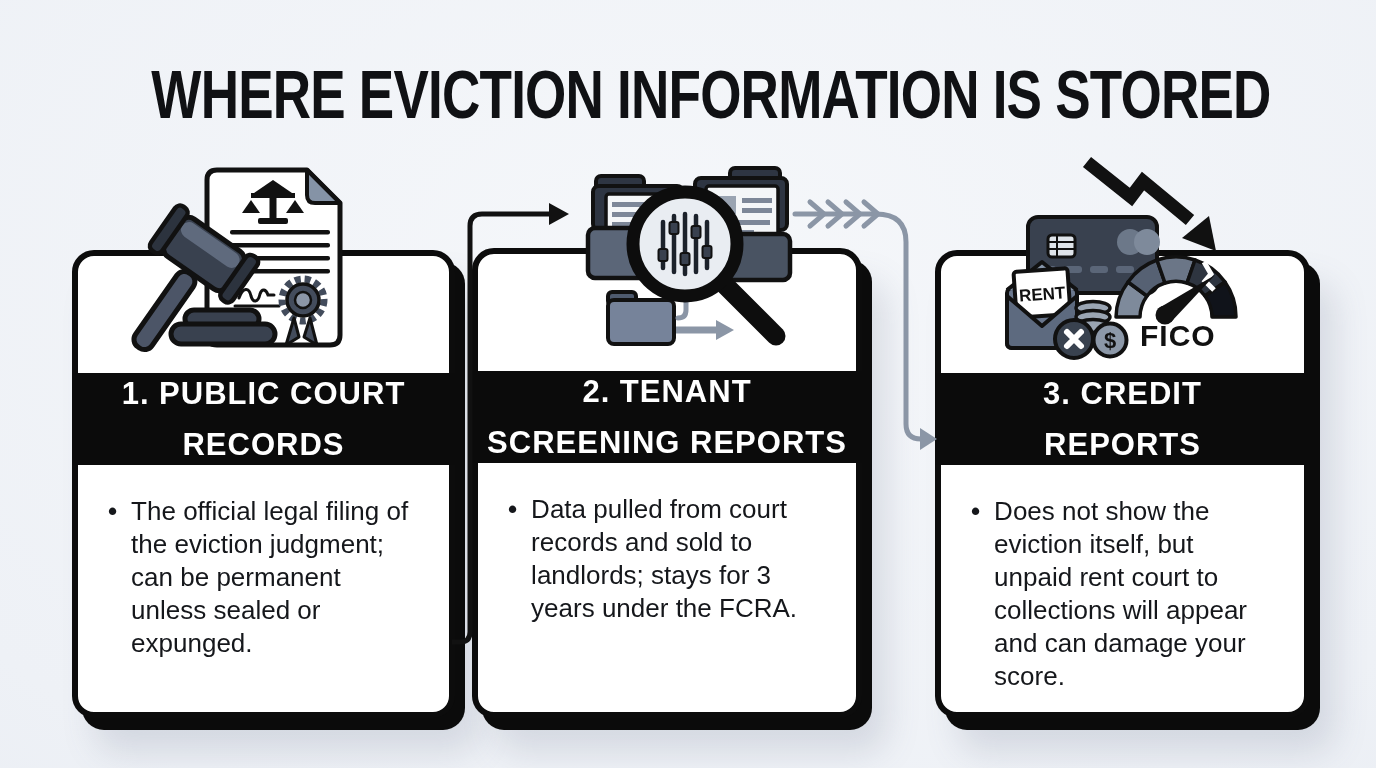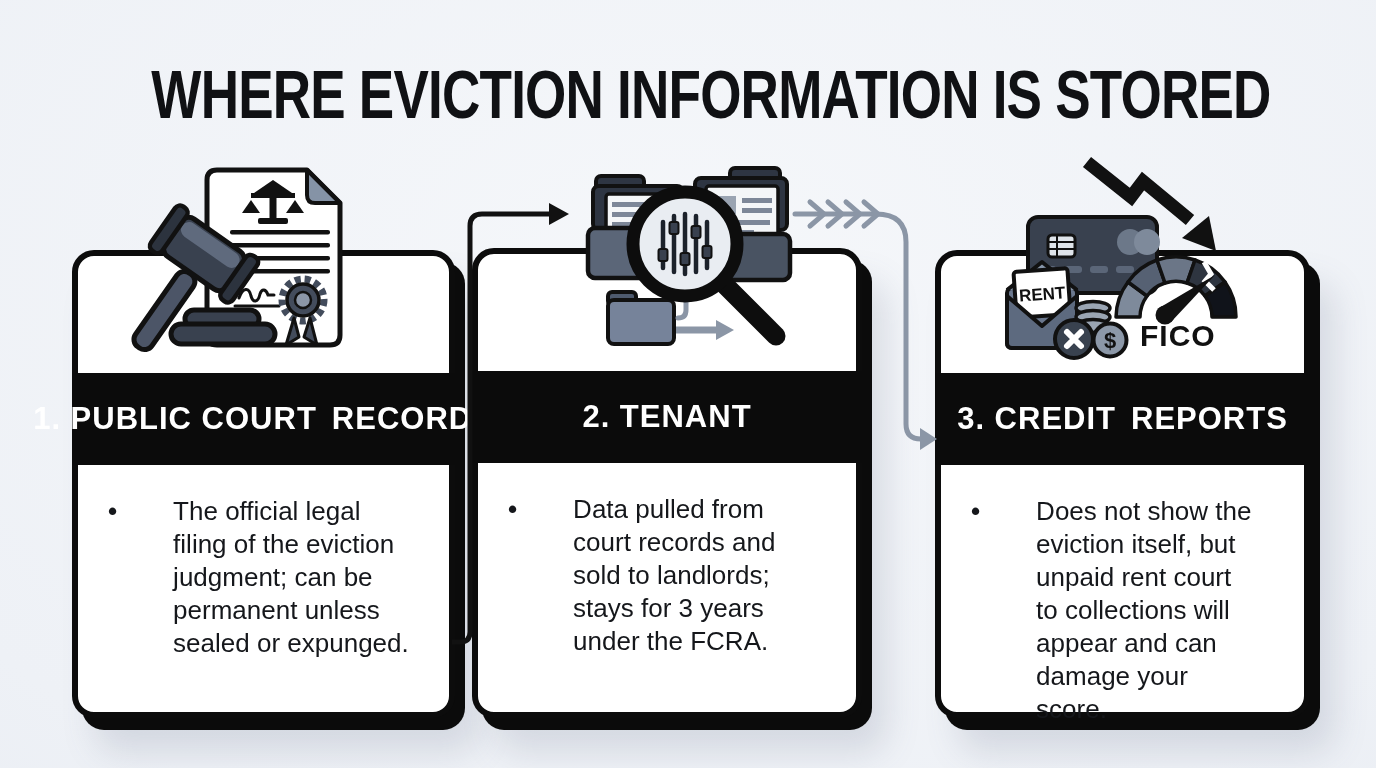--- a/index.html
+++ b/index.html
@@ -29,34 +29,34 @@
     box-shadow: 10px 12px 0 #0b0b0b, 24px 34px 34px rgba(88,102,128,0.18);
     z-index:3;
   }
   #card-1 { left:72px;  width:383px; height:468px; }
   #card-2 { left:472px; width:390px; height:470px; top:248px; }
   #card-3 { left:935px; width:375px; height:468px;padding-left:28px; }
 
   .band {
     position:absolute; left:-6px; right:-6px; top:117px; height:92px;
     background:#0b0b0b; color:#ffffff;
-    display:flex; flex-direction:row; align-items:center; justify-content:center;
+    display:flex; flex-direction:column; align-items:center; justify-content:center;
     gap:15px;
   }
   .band span {
     font-size:31px; font-weight:800; letter-spacing:1px; line-height:36px;
     white-space:nowrap;
   }
 
   .card-body { position:absolute; left:0; right:0; top:209px; bottom:0; padding:30px 28px 0 30px; }
   #card-2 .card-body { padding-right:46px; }
   #card-3 .card-body { padding-right:50px; }
   .bullet-row { display:flex; align-items:flex-start; gap:14px; }
   .bullet-dot  { font-size:26px; line-height:33px; font-weight:700; color:#15171b; }
-  .bullet-text { font-size:26px; line-height:33px; font-weight:500; color:#15171b;margin-left:42px; }
+  .bullet-text { font-size:26px; line-height:33px; font-weight:500; color:#15171b; }
 
   svg.icon { position:absolute; z-index:6; }
   #icon-1 { left:113px; top:160px; }
   #icon-2 { left:580px; top:160px; }
   #icon-3 { left:998px; top:150px; }
 
   svg.connectors { position:absolute; left:0; top:0; z-index:4; pointer-events:none; }
 </style>
 </head>
 <body>
@@ -91,20 +91,21 @@
       <div class="bullet-row">
         <span class="bullet-dot">•</span>
         <span class="bullet-text">The official legal filing of the eviction judgment; can be permanent unless sealed or expunged.</span>
       </div>
     </div>
   </div>
 
   <div class="card" id="card-2">
     <div class="band">
       <span>2. TENANT</span>
+      <span>SCREENING REPORTS</span>
     </div>
     <div class="card-body">
       <div class="bullet-row">
         <span class="bullet-dot">•</span>
         <span class="bullet-text">Data pulled from court records and sold to landlords; stays for 3 years under the FCRA.</span>
       </div>
     </div>
   </div>
 
   <div class="card" id="card-3">

